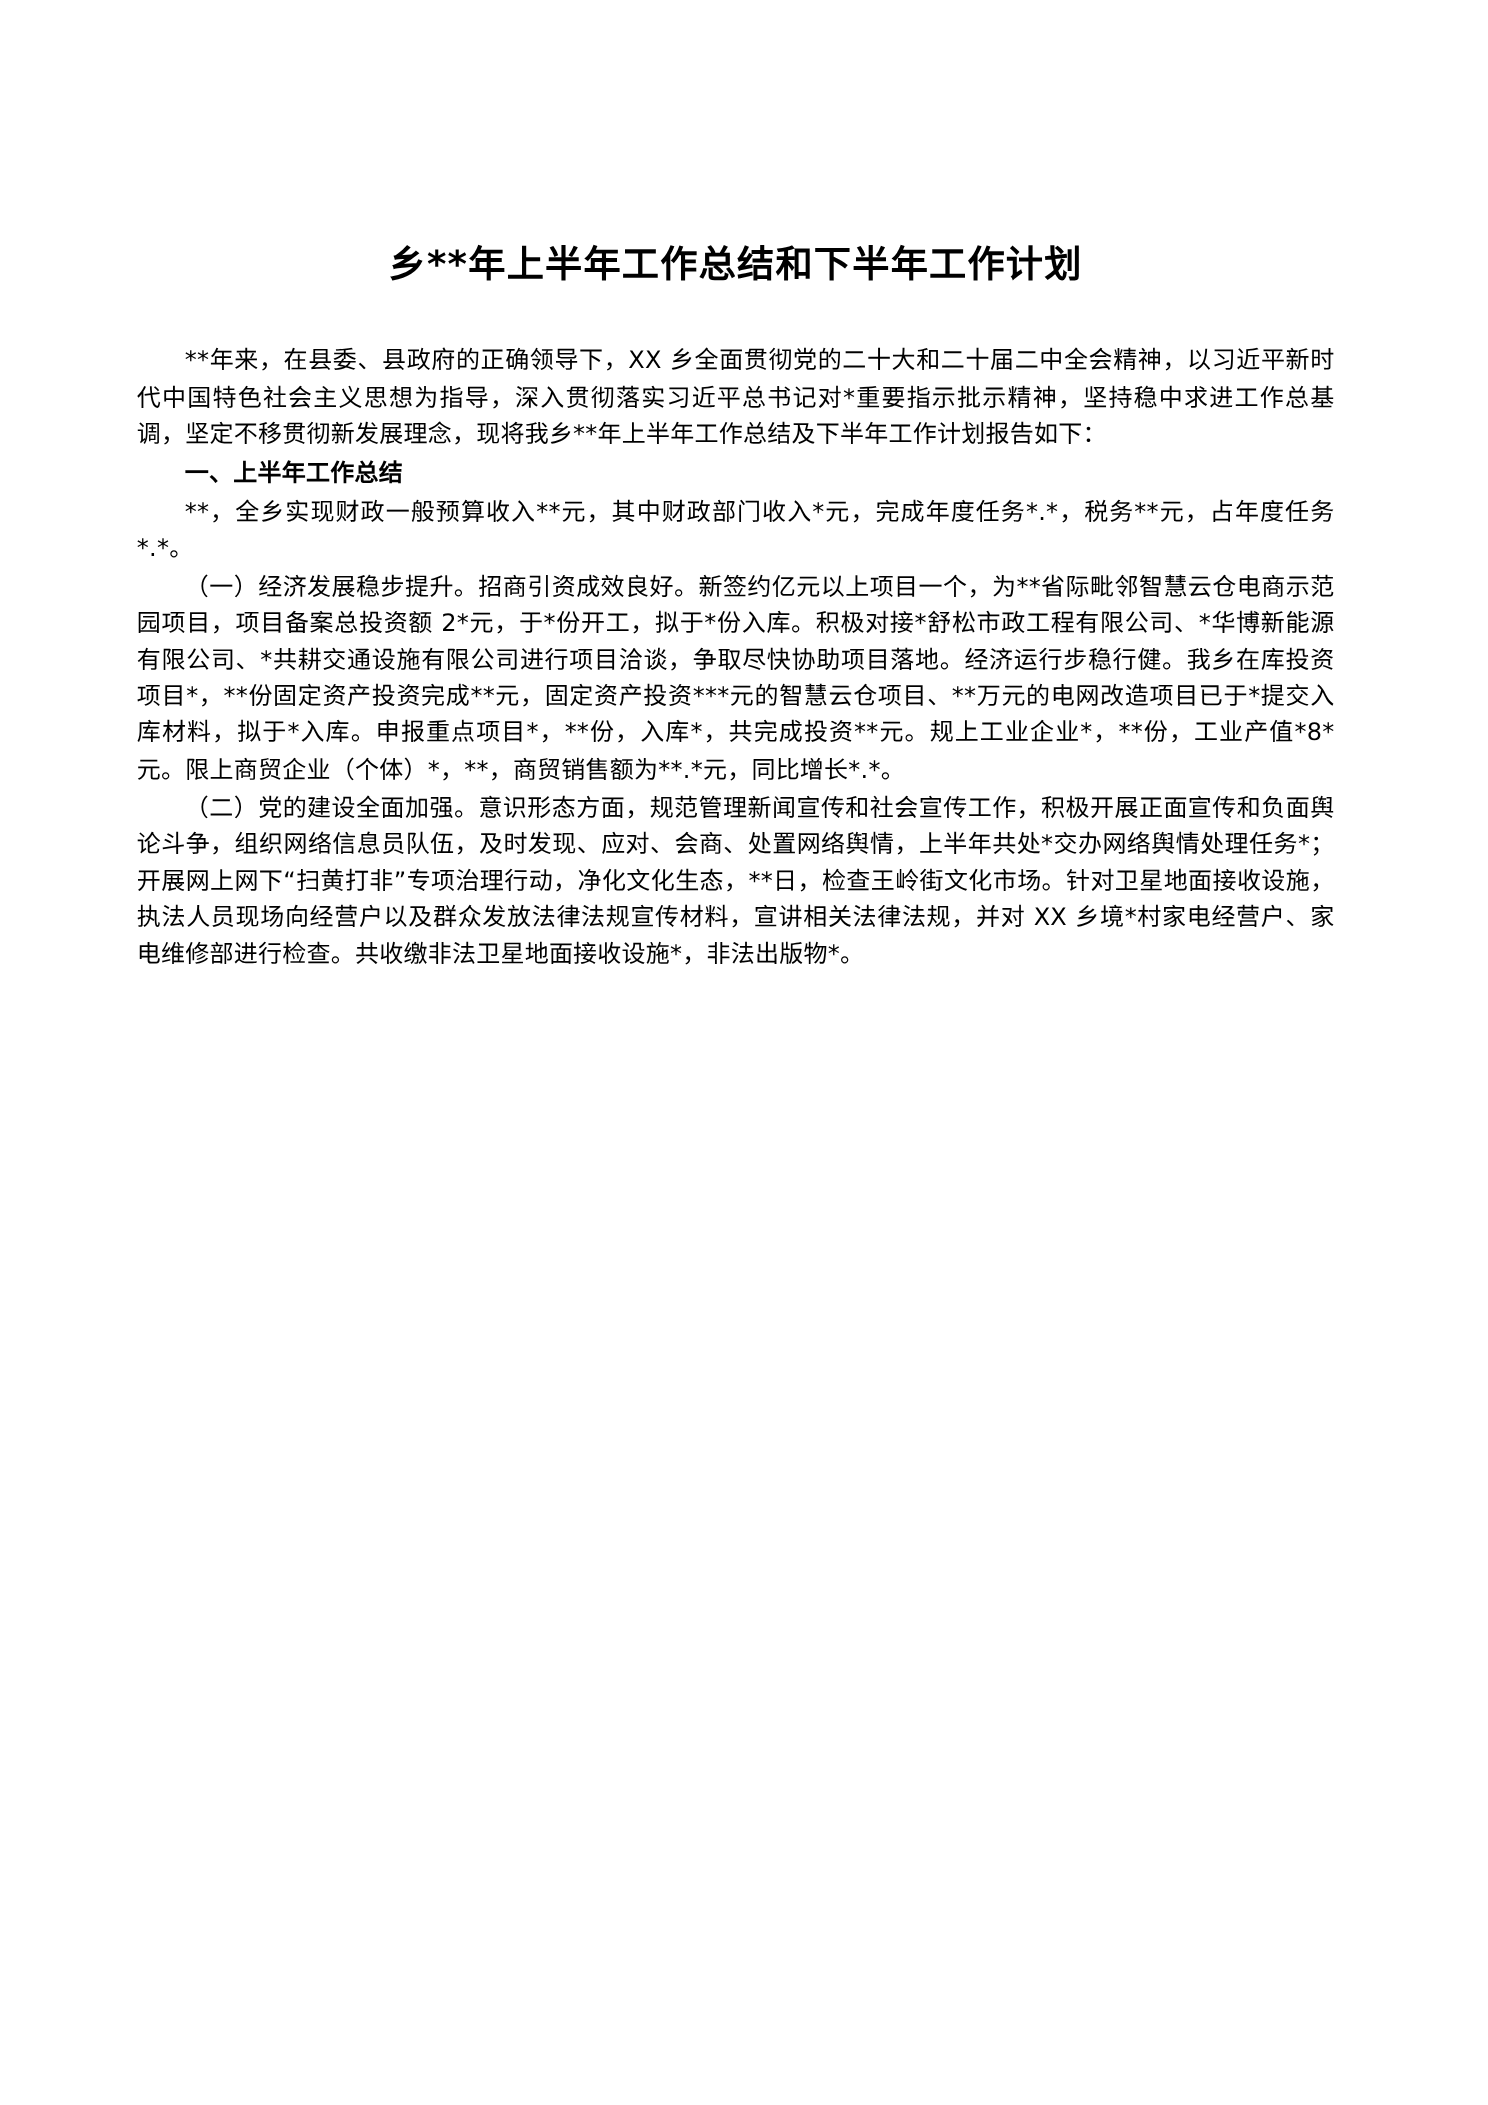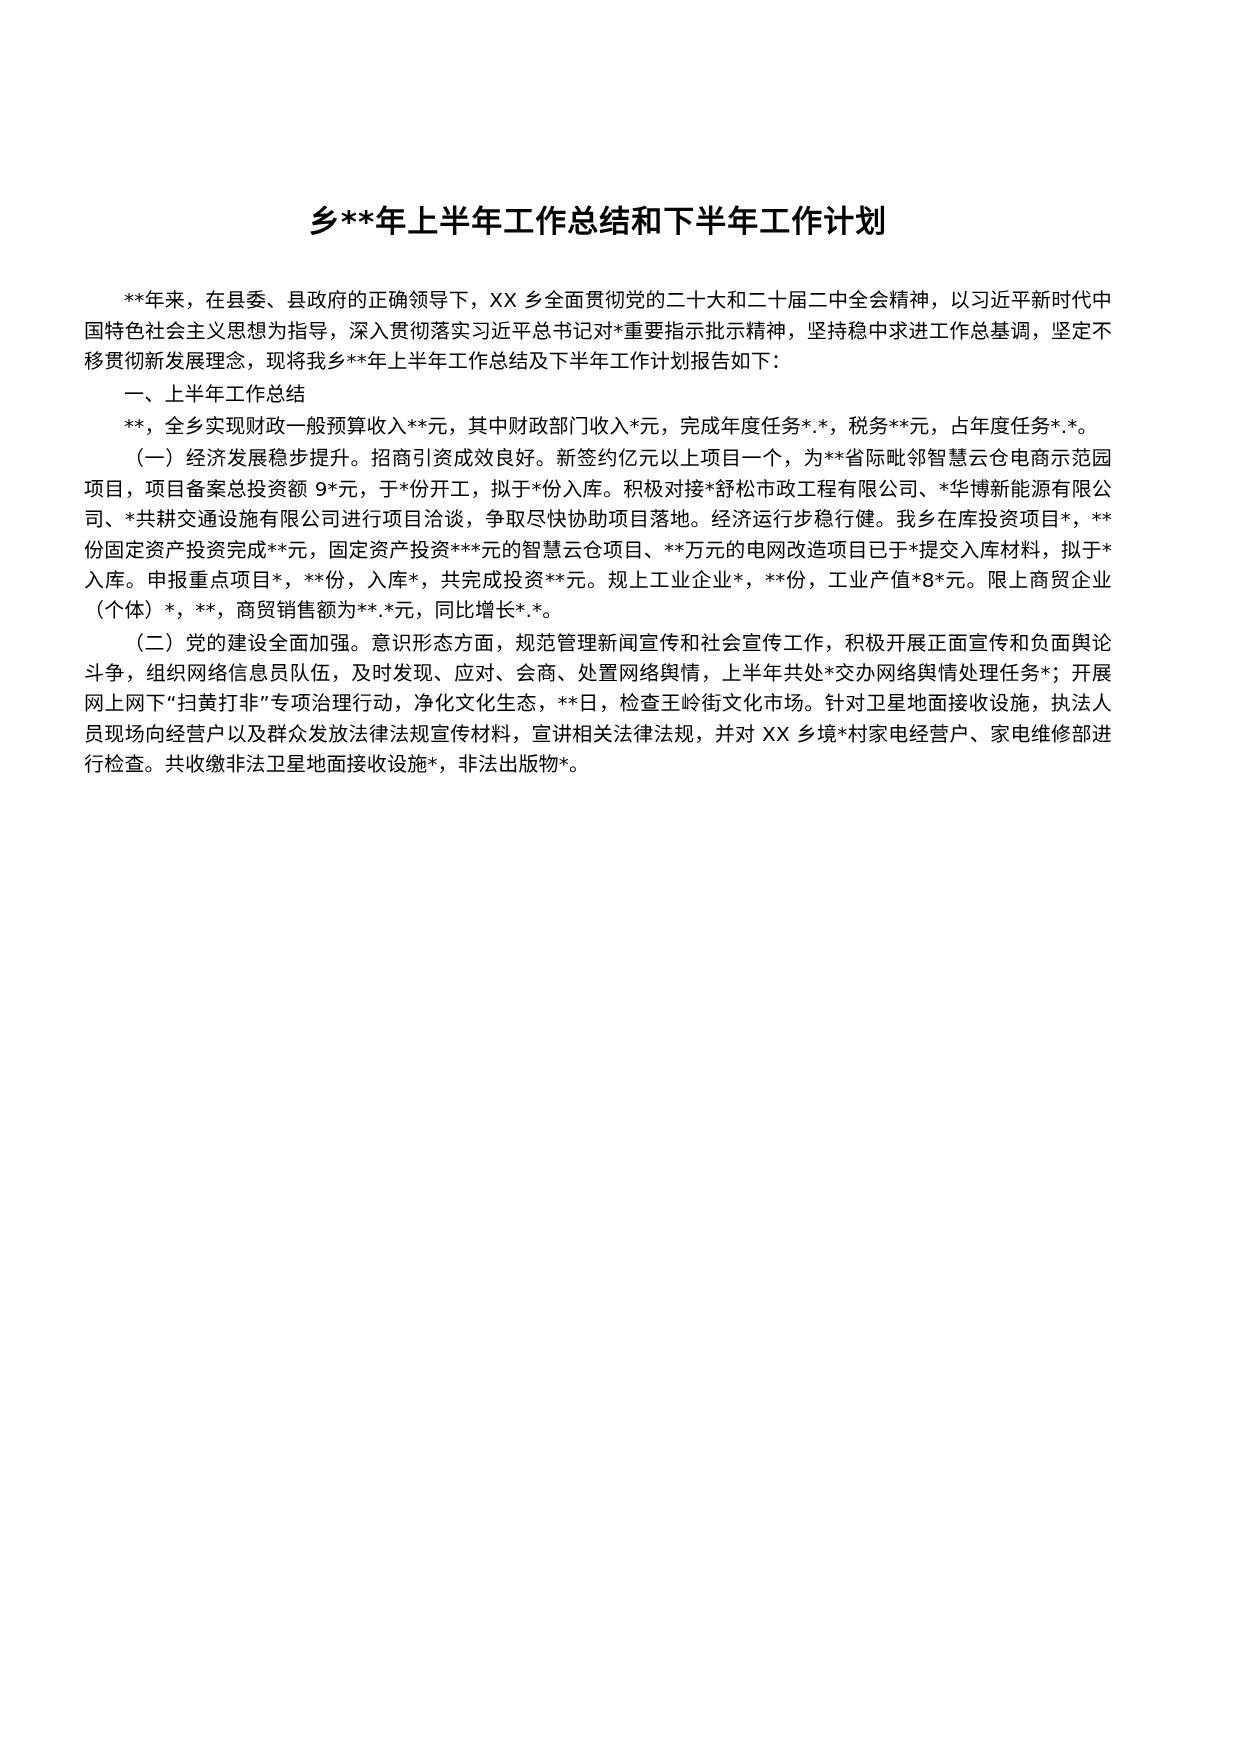--- a/index.html
+++ b/index.html
@@ -12,42 +12,42 @@
     width: 1240px;
     height: 1754px;
     font-family: "DejaVu Sans", "Liberation Sans", sans-serif;
     color: #000000;
     overflow: hidden;
   }
   .page {
     box-sizing: border-box;
     width: 1240px;
     height: 1754px;
-    padding: 200px 128px 120px 84px;
+    padding: 200px 128px 120px 114px;
     background: #ffffff;
   }
   .doc-title {
     font-size: 31px;
     font-weight: bold;
     text-align: center;
     letter-spacing: 1px;
     margin: 0 0 42px 0;
     line-height: 1.4;
   }
   .para {
     font-size: 20px;
     line-height: 1.52;
     text-align: justify;
     text-justify: inter-ideograph;
     margin: 0 0 2px 0;
     text-indent: 2em;
     letter-spacing: 0.2px;
   }
   .para.heading {
-    font-weight: normal;
+    font-weight: bold;
     text-indent: 2em;
   }
   .para .lead {
     font-weight: normal;
   }
   .para.tight {
     margin-bottom: 0;
   }
 </style>
 </head>
@@ -57,20 +57,20 @@
 
   <h1 class="doc-title">乡**年上半年工作总结和下半年工作计划</h1>
 
   <p class="para">**年来，在县委、县政府的正确领导下，XX 乡全面贯彻党的二十大和二十届二中全会精神，以习近平新时代中国特色社会主义思想为指导，深入贯彻落实习近平总书记对*重要指示批示精神，坚持稳中求进工作总基调，坚定不移贯彻新发展理念，现将我乡**年上半年工作总结及下半年工作计划报告如下：</p>
 
   <p class="para heading">一、上半年工作总结</p>
 
   <p class="para">**，全乡实现财政一般预算收入**元，其中财政部门收入*元，完成年度任务*.*，税务**元，占年度任务*.*。</p>
 
   <p class="para">
-    <span class="lead">（一）经济发展稳步提升</span><span>。招商引资成效良好。新签约亿元以上项目一个，为**省际毗邻智慧云仓电商示范园项目，项目备案总投资额 9*元，于*份开工，拟于*份入库。积极对接*舒松市政工程有限公司、*华博新能源有限公司、*共耕交通设施有限公司进行项目洽谈，争取尽快协助项目落地。经济运行步稳行健。我乡在库投资项目*，**份固定资产投资完成**元，固定资产投资***元的智慧云仓项目、**万元的电网改造项目已于*提交入库材料，拟于*入库。申报重点项目*，**份，入库*，共完成投资**元。规上工业企业*，**份，工业产值*8*元。限上商贸企业（个体）*，**，商贸销售额为**.*元，同比增长*.*。</span>
+    <span class="lead">（一）经济发展稳步提升</span><span>。招商引资成效良好。新签约亿元以上项目一个，为**省际毗邻智慧云仓电商示范园项目，项目备案总投资额 2*元，于*份开工，拟于*份入库。积极对接*舒松市政工程有限公司、*华博新能源有限公司、*共耕交通设施有限公司进行项目洽谈，争取尽快协助项目落地。经济运行步稳行健。我乡在库投资项目*，**份固定资产投资完成**元，固定资产投资***元的智慧云仓项目、**万元的电网改造项目已于*提交入库材料，拟于*入库。申报重点项目*，**份，入库*，共完成投资**元。规上工业企业*，**份，工业产值*8*元。限上商贸企业（个体）*，**，商贸销售额为**.*元，同比增长*.*。</span>
   </p>
 
   <p class="para tight">
     <span class="lead">（二）党的建设全面加强</span><span>。意识形态方面，规范管理新闻宣传和社会宣传工作，积极开展正面宣传和负面舆论斗争，组织网络信息员队伍，及时发现、应对、会商、处置网络舆情，上半年共处*交办网络舆情处理任务*；开展网上网下“扫黄打非”专项治理行动，净化文化生态，**日，检查王岭街文化市场。针对卫星地面接收设施，执法人员现场向经营户以及群众发放法律法规宣传材料，宣讲相关法律法规，并对 XX 乡境*村家电经营户、家电维修部进行检查。共收缴非法卫星地面接收设施*，非法出版物*。</span>
   </p>
 
 </div>
 
 </body></html>

